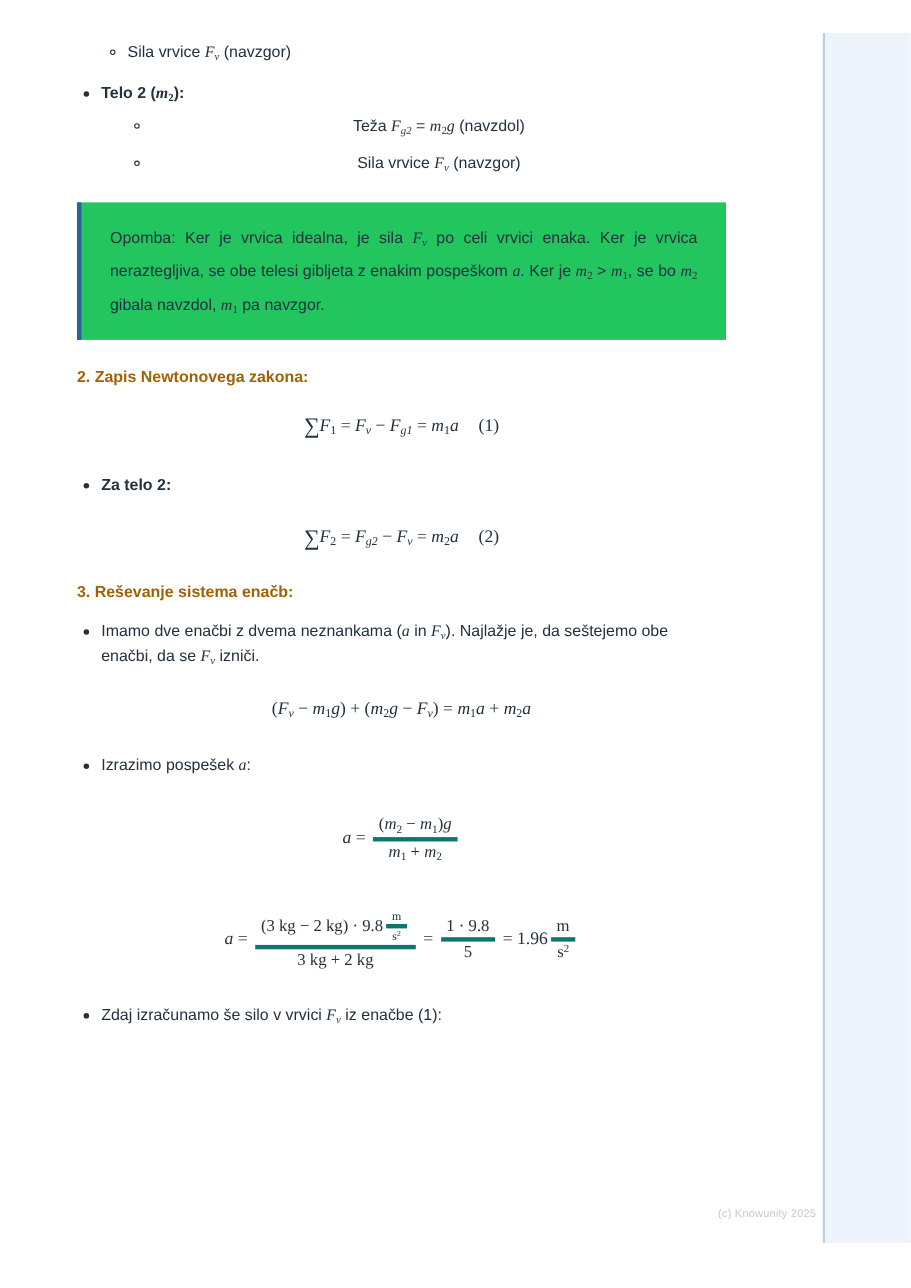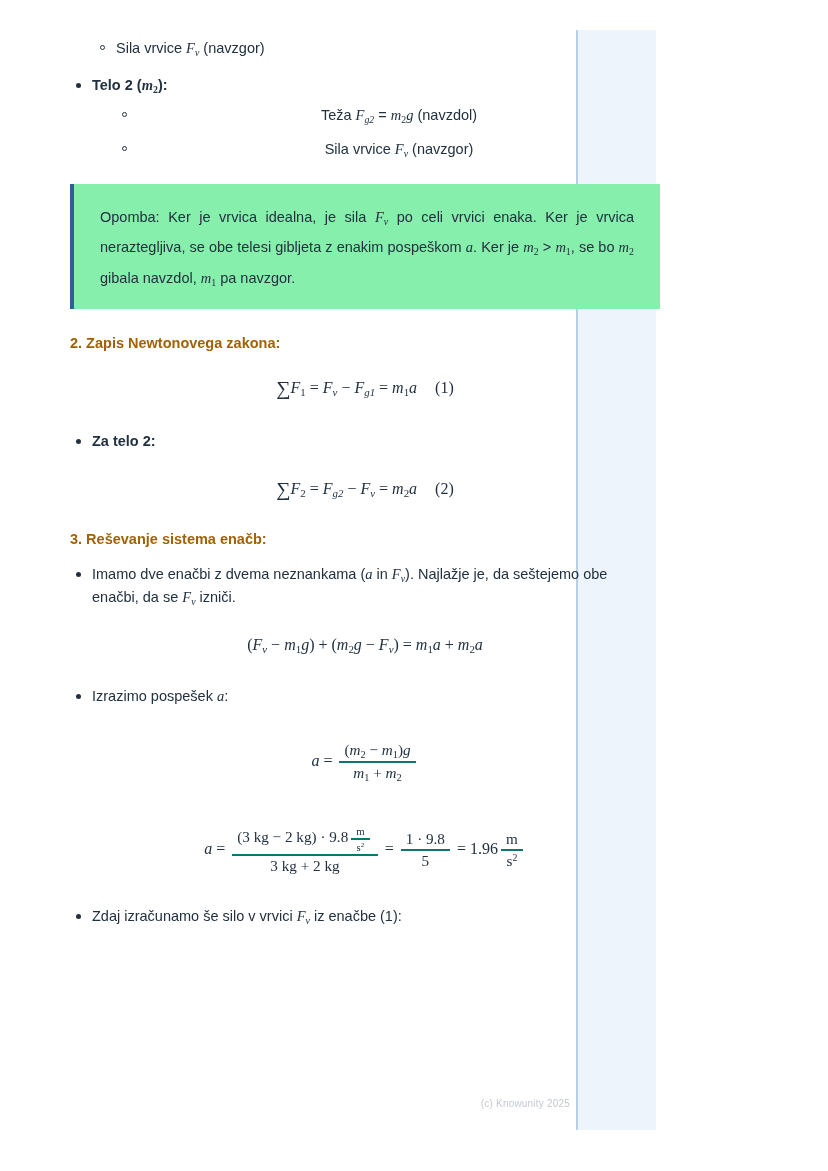--- a/index.html
+++ b/index.html
@@ -10,21 +10,21 @@
   body {
     width: 828px;
     height: 1171px;
     font-family: "Liberation Sans", sans-serif;
     color: #22313f;
     position: relative;
     overflow: hidden;
   }
   .page {
     position: relative;
-    width: 656px;
+    width: 828px;
     height: 1171px;
     background: #ffffff;
   }
   
   .right-strip {
     position: absolute;
     top: 30px;
     right: 0;
     width: 78px;
     height: 1100px;
@@ -92,21 +92,21 @@
     height: 5px;
     border-radius: 50%;
     border: 1px solid #22313f;
     background: transparent;
     box-sizing: border-box;
   }
   .sublist { margin-left: 22px; margin-top: -6px; }
   .bold { font-weight: bold; }
 
   .note {
-    background: #86efac;
+    background: #22c55e;
     border-left: 4px solid #2b5f9e;
     margin: 22px 0 26px 0;
     padding: 18px 26px 16px 26px;
     font-size: 14.5px;
     line-height: 2.1;
     text-align: justify;
     color: #22313f;
   }
 
   h3.section {
@@ -129,21 +129,21 @@
   }
   .frac {
     display: inline-block;
     vertical-align: middle;
     text-align: center;
     margin: 0 3px;
   }
   .frac .num {
     display: block;
     padding: 0 5px 1px 5px;
-    border-bottom: 2px solid #0f766e;
+    border-bottom: 4px solid #0f766e;
     font-size: 0.95em;
   }
   .frac .den {
     display: block;
     padding: 1px 5px 0 5px;
     font-size: 0.95em;
   }
   .smallfrac { font-size: 0.75em; }
   .sum {
     font-family: "Liberation Serif", serif;

